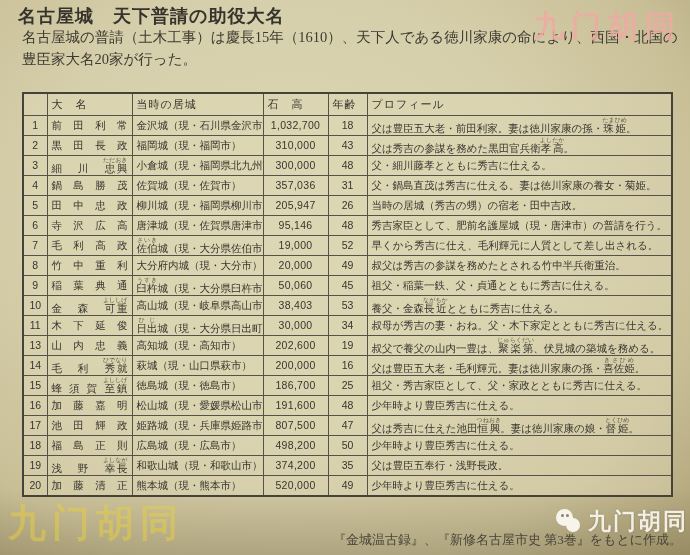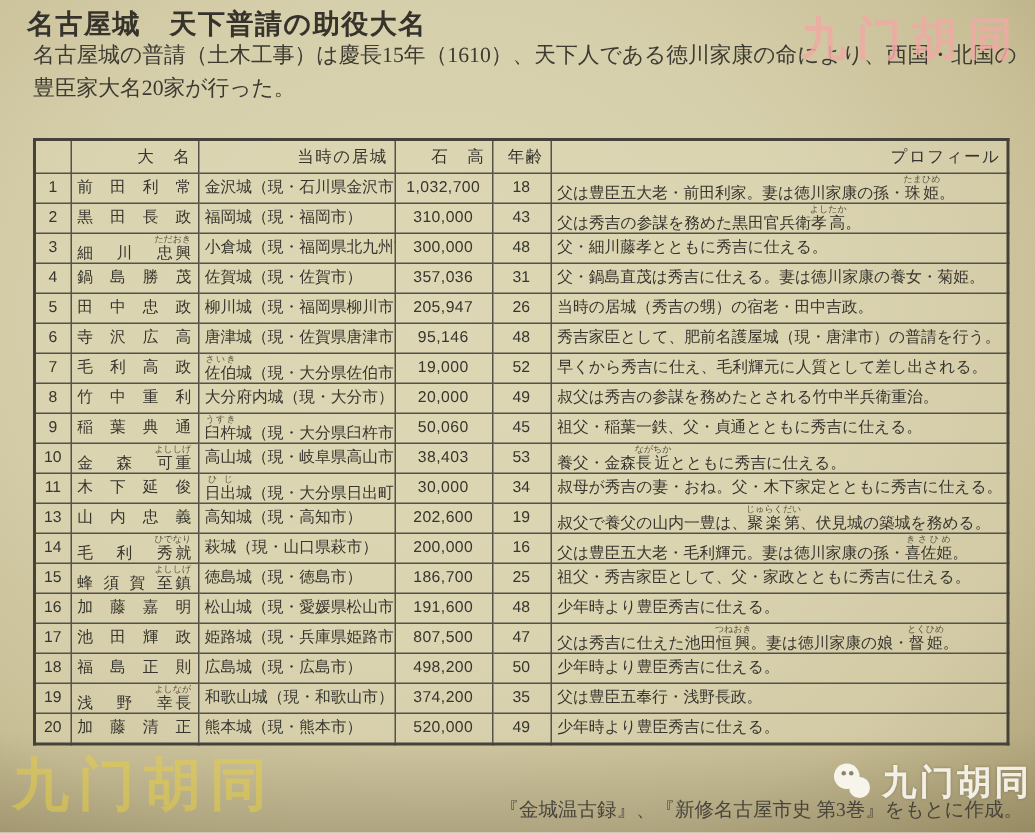--- a/index.html
+++ b/index.html
@@ -24,21 +24,21 @@
     position:absolute;left:22px;top:92px;width:650px;
     border-collapse:collapse;table-layout:fixed;
     background:rgba(224,218,183,0.45);
     border:2px solid #45423a;
   }
   table.daimyo th, table.daimyo td{
     border:1px solid #55524a;
     padding:0 4px;overflow:hidden;white-space:nowrap;
     font-weight:normal;color:#37352e;
   }
-  table.daimyo th{height:21px;font-size:11px;text-align:right;letter-spacing:1px;}
+  table.daimyo th{height:21px;font-size:11px;text-align:left;letter-spacing:1px;}
   table.daimyo td{height:19px;font-size:10.5px;line-height:11px;}
   col.c-no{width:24px;} col.c-name{width:85px;} col.c-castle{width:131px;}
   col.c-koku{width:65px;} col.c-age{width:39px;} col.c-prof{width:305px;}
   td.no{text-align:center;font-size:10.5px;}
   td.name{text-align:justify;text-align-last:justify;padding:0 7px;}
   td.castle{padding-left:6px;}
   td.koku{text-align:center;padding-right:8px;font-size:11px;letter-spacing:0.3px;}
   td.age{text-align:center;font-size:11px;}
   td.profile{padding-left:8px;}
   ruby rt{font-size:6px;line-height:4px;color:#5a563f;letter-spacing:0;}

